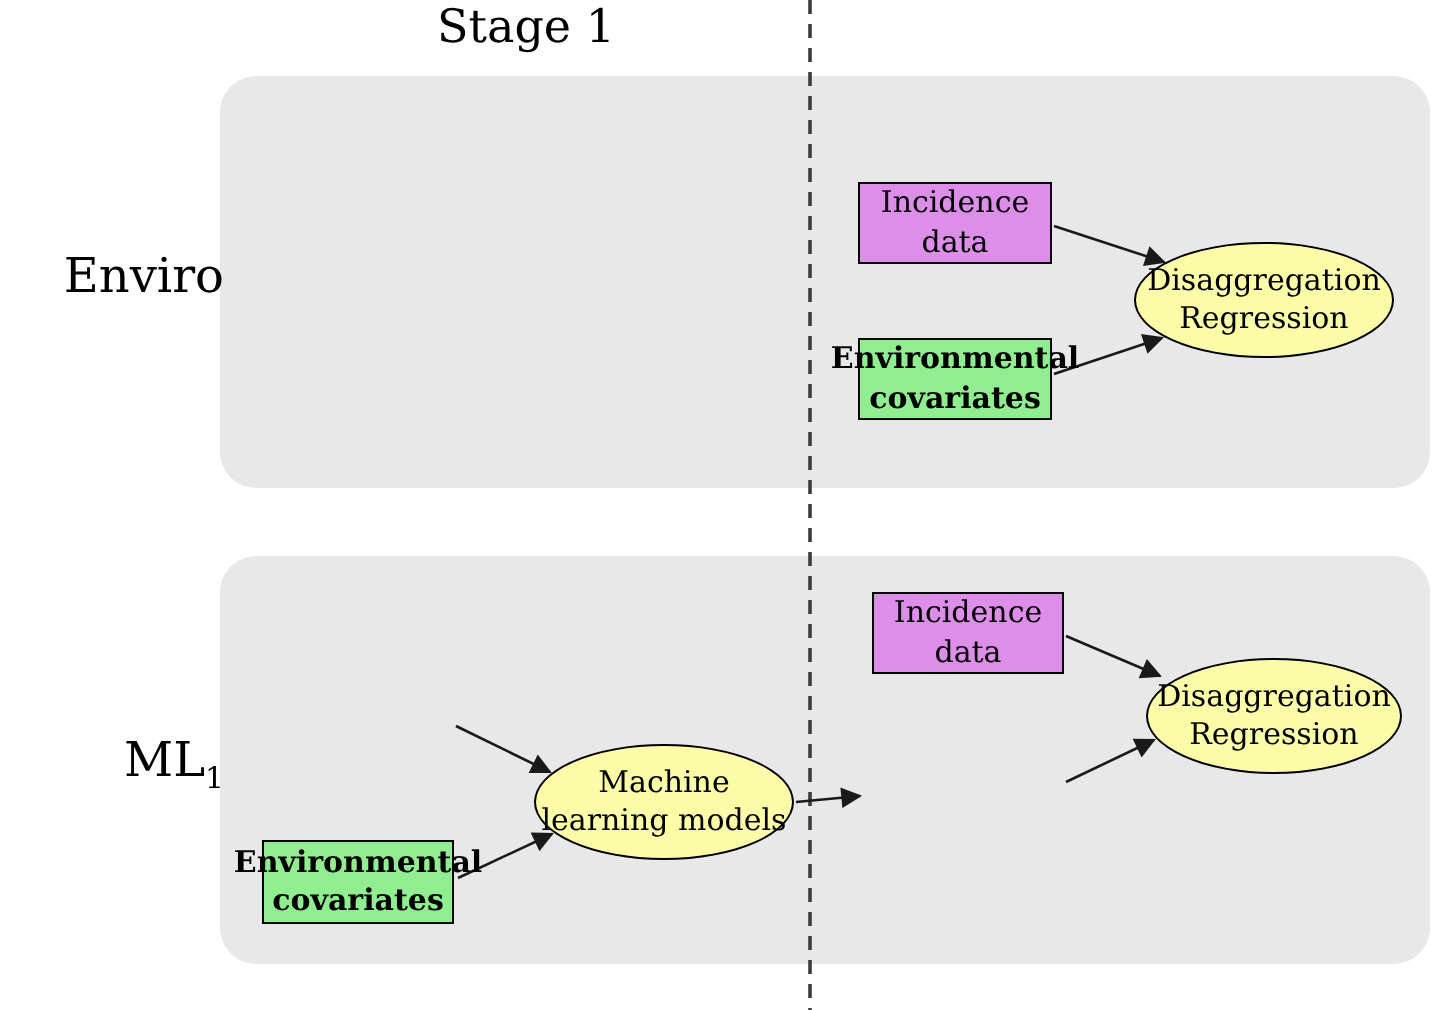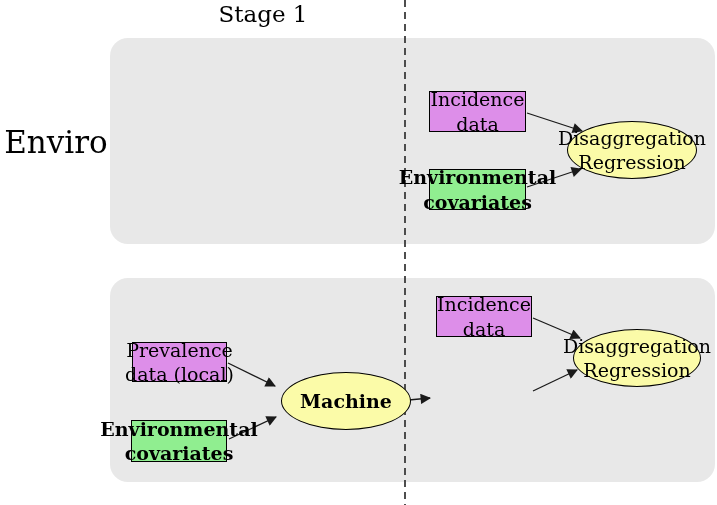--- a/index.html
+++ b/index.html
@@ -23,62 +23,65 @@
   }
   .stage1{left:173px;}
   .stage2{left:455px;}
   .panel{
     position:absolute;left:110px;width:605px;background:var(--panel);
     border-radius:18px;
   }
   .panel-enviro{top:38px;height:206px;}
   .panel-ml{top:278px;height:204px;}
   .row-label{
-    position:absolute;left:0;width:112px;text-align:center;
-    font-size:31px;white-space:nowrap;
+    position:absolute;left:0;width:112px;text-align:right;
+    font-size:24px;white-space:nowrap;
   }
   .row-label-enviro{top:124px;}
   .row-label-ml{top:366px;}
   .row-label sub{font-size:0.62em;}
   .node{
     position:absolute;border:1px solid var(--node-border);
     display:flex;flex-direction:column;align-items:center;justify-content:center;
-    font-size:19px;line-height:1.28;text-align:left;box-sizing:border-box;
+    font-size:15px;line-height:1.28;text-align:left;box-sizing:border-box;
     white-space:nowrap;
   }
   .rect-purple{background:var(--data-node);}
   .rect-green{background:var(--covariate-node);font-weight:bold;}
   .ellipse{background:var(--model-node);border-radius:50%;}
   
   .n-env-incidence{left:429px;top:91px;width:97px;height:41px;}
   .n-env-covariates{left:429px;top:169px;width:97px;height:41px;}
   .n-env-disagg{left:567px;top:121px;width:130px;height:58px;}
   .n-ml-prevalence{left:132px;top:342px;width:95px;height:40px;}
   .n-ml-covariates{left:131px;top:420px;width:96px;height:42px;}
-  .n-ml-models{left:281px;top:372px;width:130px;height:58px;font-weight:bold;}
+  .n-ml-models{left:267px;top:372px;width:130px;height:58px;}
   .n-ml-predictions{left:436px;top:376px;width:96px;height:40px;}
   .n-ml-incidence{left:436px;top:296px;width:96px;height:41px;}
   .n-ml-disagg{left:573px;top:329px;width:128px;height:58px;}
   svg.overlay{position:absolute;left:0;top:0;width:717px;height:505px;}
   svg.overlay .arrow{stroke:var(--line);stroke-width:1.3;fill:none;}
   svg.overlay .divider{stroke:var(--dashed-line);stroke-width:1.8;stroke-dasharray:7 5;fill:none;}
   #ah path{fill:var(--line);}
 </style>
 </head>
 <body>
 
 <div class="canvas">
 
   <div class="stage-header stage1">Stage 1</div>
 
   <div class="panel panel-enviro"></div>
   <div class="panel panel-ml"></div>
 
   <div class="row-label row-label-enviro">
     <span>Enviro</span>
+  </div>
+  <div class="row-label row-label-ml">
+    <span>ML</span><sub>1</sub>
   </div>
 
   <svg class="overlay" viewBox="0 0 717 505" xmlns="http://www.w3.org/2000/svg">
     <defs>
       <marker id="ah" viewBox="0 0 10 10" refX="9" refY="5" markerWidth="9" markerHeight="8" orient="auto-start-reverse">
         <path d="M0,0 L10,5 L0,10 z"></path>
       </marker>
     </defs>
     <path class="divider" d="M405 0 L405 505"></path>
     <path class="arrow" d="M527 113 L582 131" marker-end="url(#ah)"></path>
@@ -96,30 +99,27 @@
   </div>
   <div class="node rect-green n-env-covariates">
     <span>Environmental</span>
     <span>covariates</span>
   </div>
   <div class="node ellipse n-env-disagg">
     <span>Disaggregation</span>
     <span>Regression</span>
   </div>
 
-  <div class="node rect-purple n-ml-prevalence">
-    <span>Prevalence</span>
-    <span>data (local)</span>
-  </div>
   <div class="node rect-green n-ml-covariates">
     <span>Environmental</span>
     <span>covariates</span>
   </div>
   <div class="node ellipse n-ml-models">
     <span>Machine</span>
+    <span>learning models</span>
   </div>
   <div class="node rect-purple n-ml-incidence">
     <span>Incidence</span>
     <span>data</span>
   </div>
   <div class="node ellipse n-ml-disagg">
     <span>Disaggregation</span>
     <span>Regression</span>
   </div>
 

